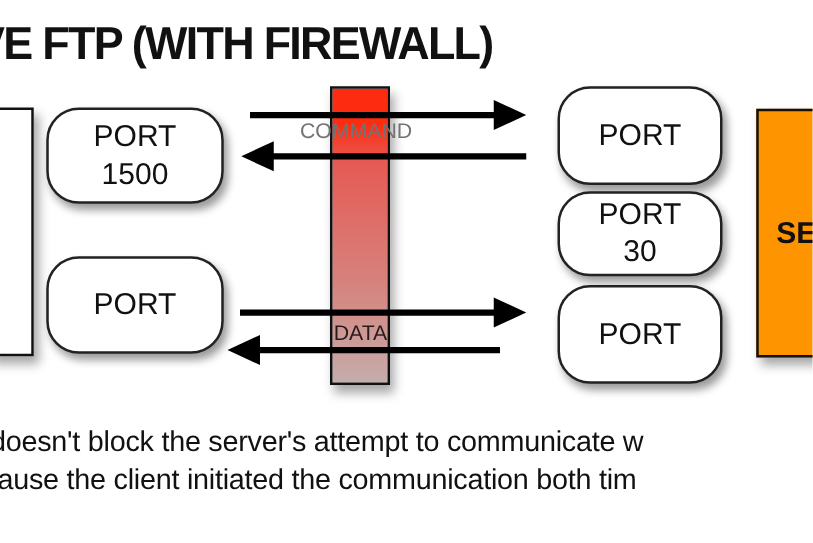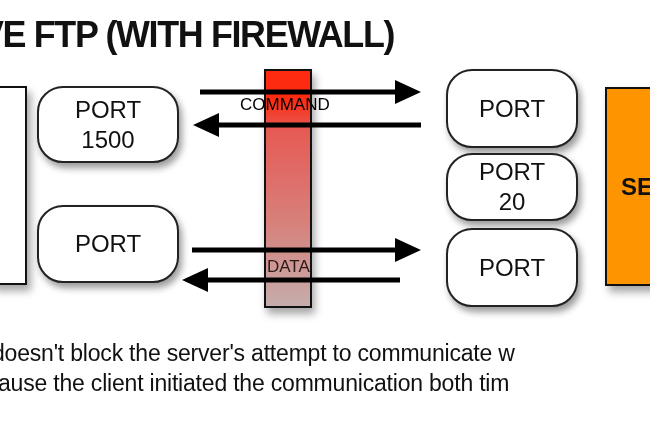--- a/index.html
+++ b/index.html
@@ -12,21 +12,21 @@
                 box-shadow:4px 6px 8px rgba(0,0,0,0.35); }
   .server-box { left:605px; top:87px; width:60px; height:195px; border:2px solid #111; background:#fe9400;
                 box-shadow:4px 6px 8px rgba(0,0,0,0.35); }
   .server-label { position:absolute; left:14px; top:84px; font-weight:bold; font-size:24px; color:#111; }
   .port { border:2px solid #222; border-radius:26px; background:#fff; text-align:center; color:#111;
           font-size:24px; line-height:30px; box-sizing:border-box;
           box-shadow:3px 5px 7px rgba(0,0,0,0.4); display:flex; flex-direction:column; justify-content:center; }
   .firewall { left:264px; top:69px; width:44px; height:235px; border:2px solid #111;
               background:linear-gradient(to bottom, #fd2b10 0%, #fd2b10 12%, #e65a54 25%, #d7817c 65%, #c5adab 100%);
               box-shadow:3px 6px 8px rgba(0,0,0,0.35); }
-  .arrow-label { font-size:17px; color:#000000; white-space:nowrap; }
+  .arrow-label { font-size:17px; color:#737373; white-space:nowrap; }
   .caption { left:-8px; font-size:23px; color:#111; white-space:nowrap; letter-spacing:-0.2px; }
   svg.arrows { position:absolute; left:0; top:0; width:650px; height:434px; pointer-events:none; }
 </style>
 </head>
 <body>
 
 <div class="abs title">VE FTP (WITH FIREWALL)</div>
 
 <div class="abs client-box"></div>
 
@@ -38,21 +38,21 @@
   <span>PORT</span>
 </div>
 
 <div class="abs firewall"></div>
 
 <div class="abs port" style="left:446px; top:69px; width:132px; height:79px;">
   <span>PORT</span>
 </div>
 <div class="abs port" style="left:446px; top:153px; width:132px; height:68px;">
   <span>PORT</span>
-  <span>20</span>
+  <span>30</span>
 </div>
 <div class="abs port" style="left:446px; top:228px; width:132px; height:79px;">
   <span>PORT</span>
 </div>
 
 <div class="abs server-box">
   <span class="server-label">SE</span>
 </div>
 
 <div class="abs arrow-label" style="left:240px; top:95px;">COMMAND</div>

